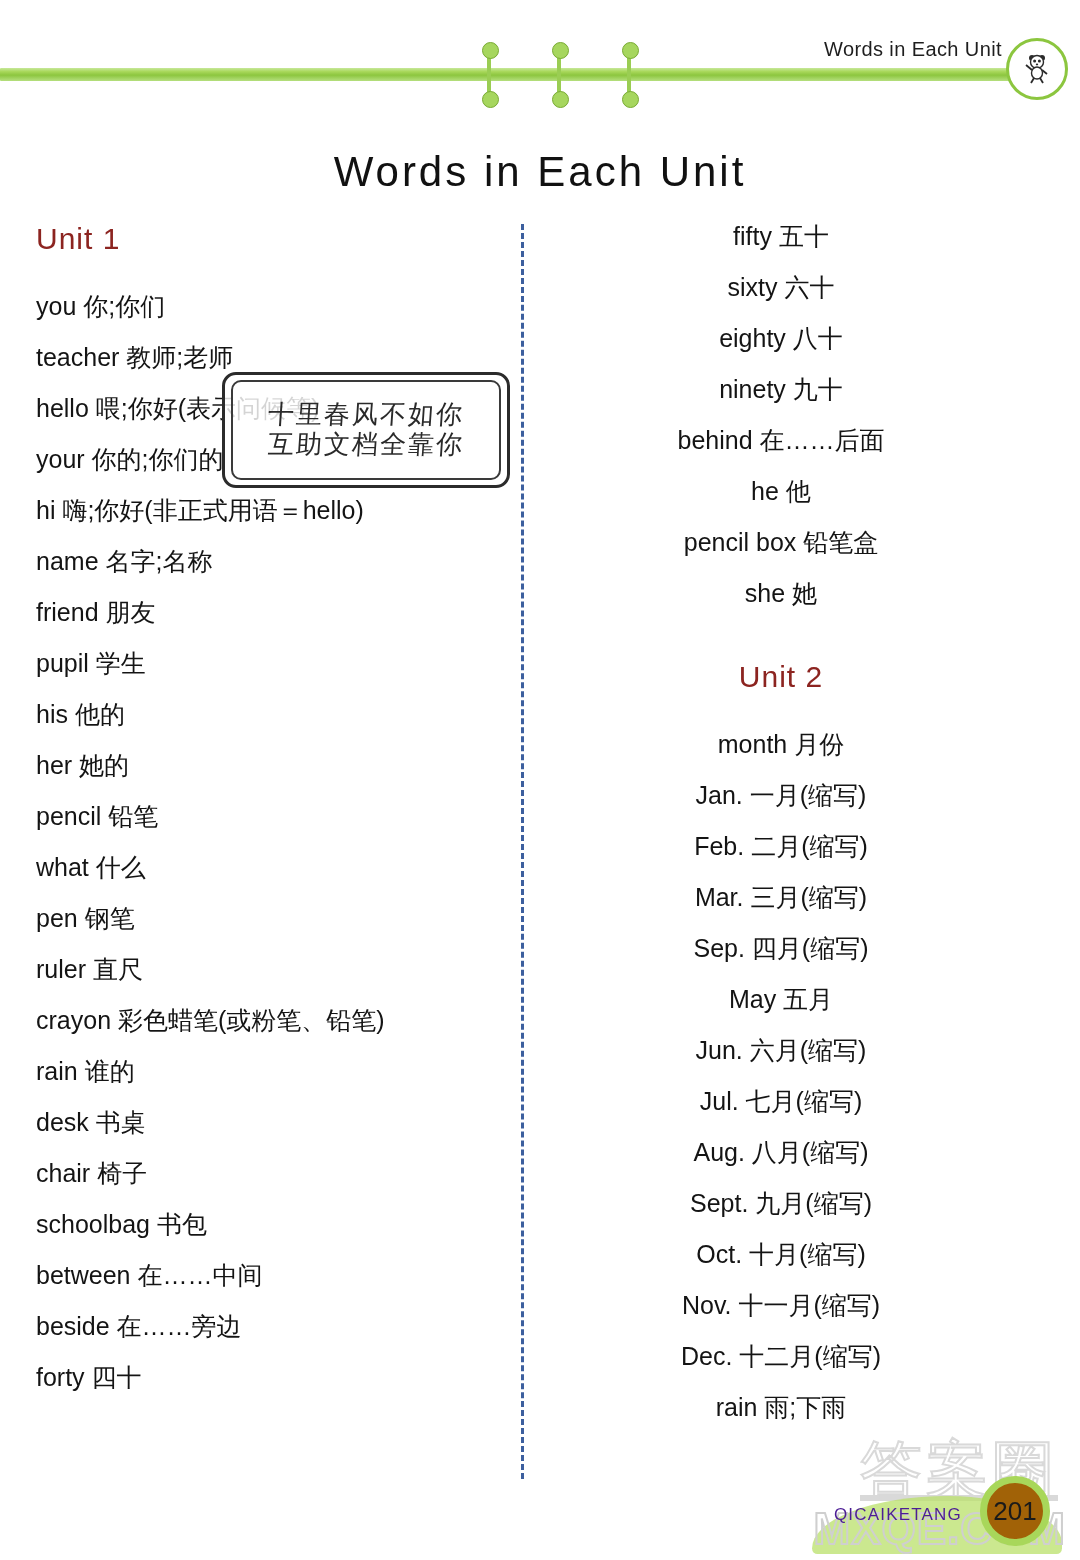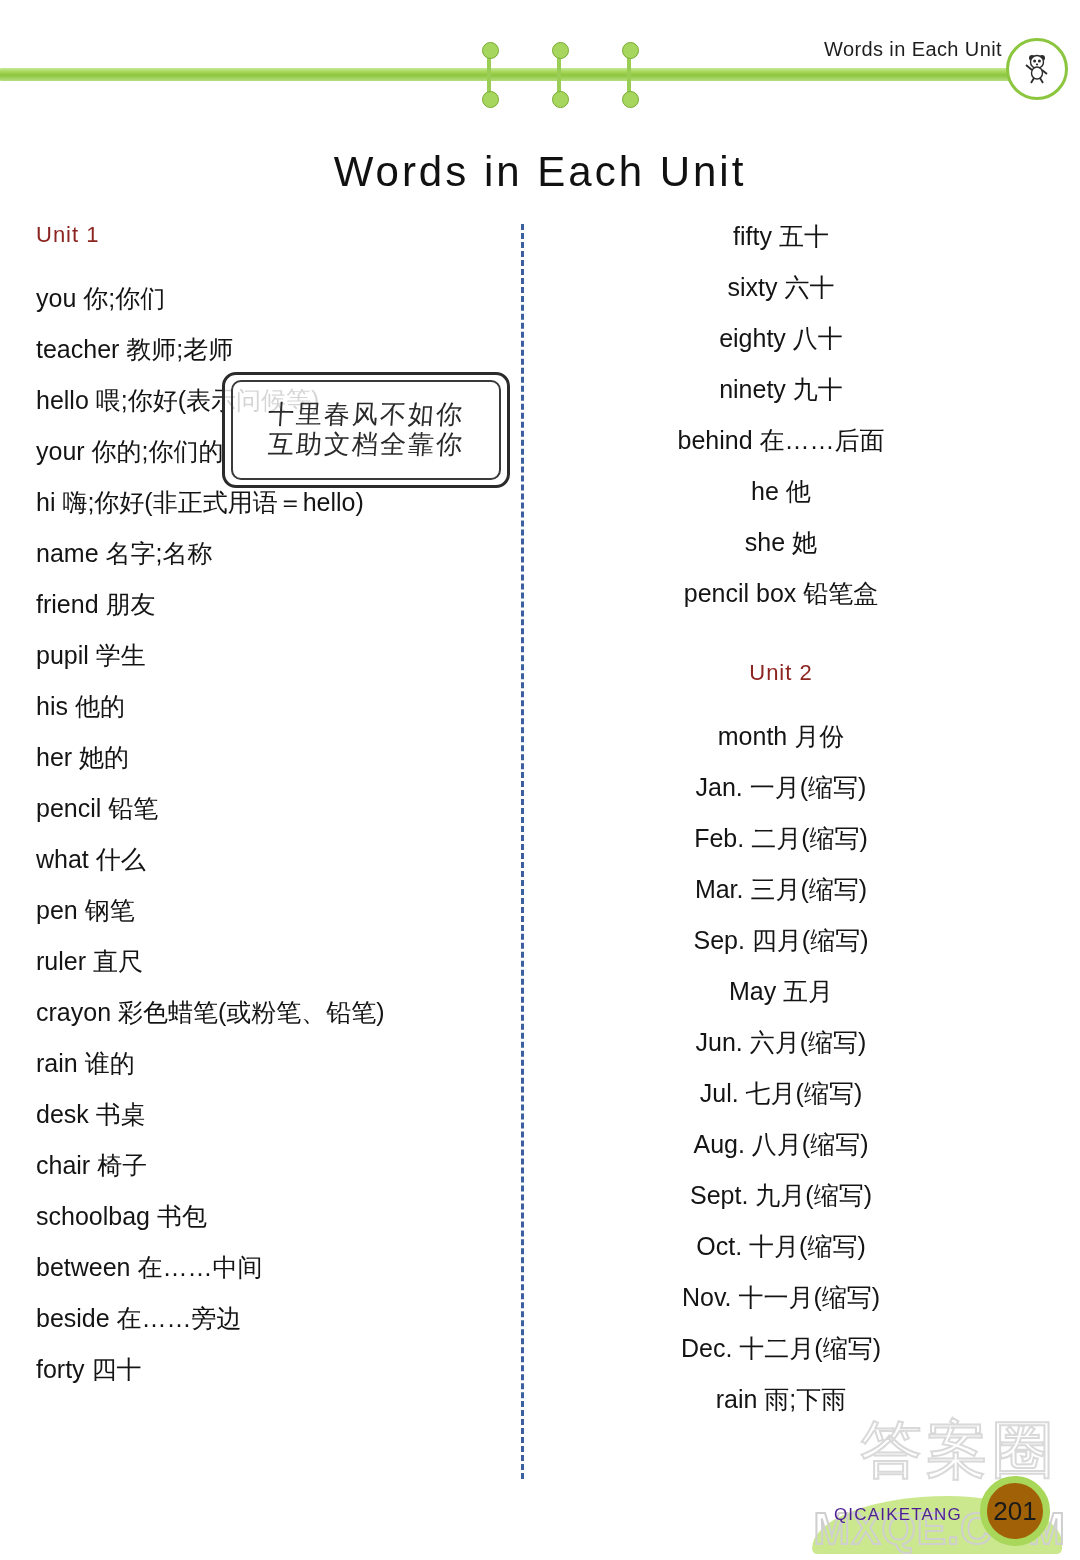--- a/index.html
+++ b/index.html
@@ -119,21 +119,21 @@
   .divider {
     position: absolute;
     left: 521px;
     top: 0;
     width: 0;
     height: 1255px;
     border-left: 3px dashed #3c5f9e;
   }
 
   .unit-head {
-    font-size: 22px;
+    font-size: 30px;
     color: #8c2420;
     font-family: "Liberation Sans", sans-serif;
     letter-spacing: 1px;
     margin: 0 0 40px 0;
     line-height: 1;
   }
   .unit-head.spaced-top { margin-top: 56px; }
 
   .entry {
     font-size: 25px;
@@ -211,28 +211,29 @@
     align-items: center;
     justify-content: center;
     font-size: 26px;
     color: #1a1a1a;
     font-family: "Liberation Sans", sans-serif;
     box-sizing: border-box;
   }
   .wm-cn {
     position: absolute;
     right: 22px;
-    bottom: 68px;
+    bottom: 48px;
     font-family: "DejaVu Sans", sans-serif;
     font-size: 62px;
     letter-spacing: 4px;
     color: transparent;
     -webkit-text-stroke: 2px #d9d9d9;
     white-space: nowrap;
     pointer-events: none;
+    text-decoration: underline;
   }
   .wm-dom {
     position: absolute;
     right: 14px;
     bottom: 6px;
     font-family: "Liberation Sans", sans-serif;
     font-size: 44px;
     font-weight: 700;
     letter-spacing: 1px;
     color: transparent;
@@ -326,22 +327,22 @@
     <div class="entry">forty 四十</div>
   </div>
 
   <div class="col col-right">
     <div class="entry">fifty 五十</div>
     <div class="entry">sixty 六十</div>
     <div class="entry">eighty 八十</div>
     <div class="entry">ninety 九十</div>
     <div class="entry">behind 在……后面</div>
     <div class="entry">he 他</div>
+    <div class="entry">pencil box 铅笔盒</div>
     <div class="entry">she 她</div>
-    <div class="entry">pencil box 铅笔盒</div>
 
     <div class="unit-head spaced-top">Unit 2</div>
 
     <div class="entry">month 月份</div>
     <div class="entry">Jan. 一月(缩写)</div>
     <div class="entry">Feb. 二月(缩写)</div>
     <div class="entry">Mar. 三月(缩写)</div>
     <div class="entry">Sep. 四月(缩写)</div>
     <div class="entry">May 五月</div>
     <div class="entry">Jun. 六月(缩写)</div>

